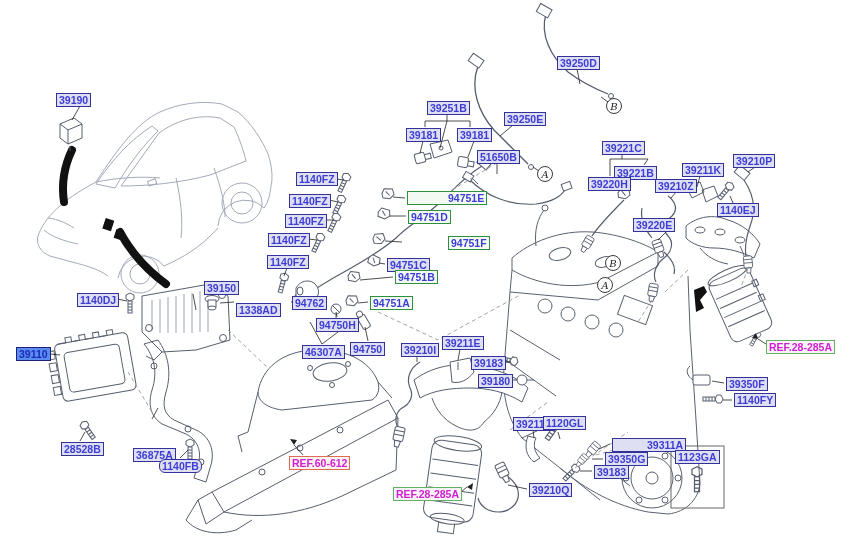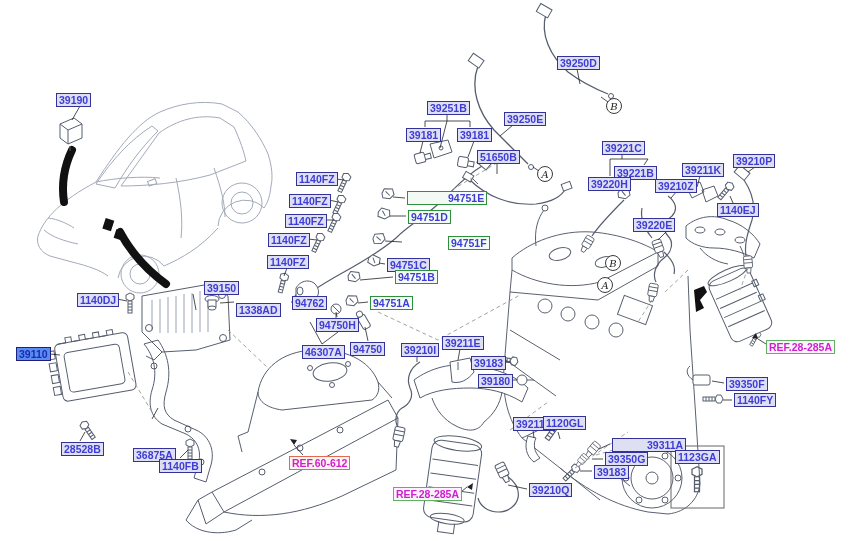--- a/index.html
+++ b/index.html
@@ -359,21 +359,21 @@
 </svg>
 
 <div id="labels-layer">
       <div class="lbl " style="left: 56px; top: 93px;">39190</div>
       <div class="lbl " style="left: 77px; top: 293px;">1140DJ</div>
       <div class="lbl " style="left: 172px; top: 281px; margin-left: 32px;">39150</div>
       <div class="lbl " style="left: 236px; top: 303px;">1338AD</div>
       <div class="lbl selected" style="left: 16px; top: 347px;">39110</div>
       <div class="lbl " style="left: 61px; top: 442px;">28528B</div>
       <div class="lbl " style="left: 133px; top: 420px; margin-top: 28px;">36875A</div>
-      <div class="lbl " style="left: 159px; top: 459px;">1140FB</div>
+      <div class="lbl " style="left: 159px; top: 459px; border-radius: 6px;">1140FB</div>
       <div class="lbl " style="left: 296px; top: 172px;">1140FZ</div>
       <div class="lbl " style="left: 289px; top: 194px;">1140FZ</div>
       <div class="lbl " style="left: 285px; top: 214px;">1140FZ</div>
       <div class="lbl " style="left: 268px; top: 233px;">1140FZ</div>
       <div class="lbl " style="left: 267px; top: 255px;">1140FZ</div>
       <div class="lbl green" style="left: 407px; top: 191px; padding-left: 40px;">94751E</div>
       <div class="lbl green" style="left: 408px; top: 210px;">94751D</div>
       <div class="lbl green" style="left: 404px; top: 236px; margin-left: 44px;">94751F</div>
       <div class="lbl " style="left: 387px; top: 258px;">94751C</div>
       <div class="lbl green" style="left: 395px; top: 270px;">94751B</div>

